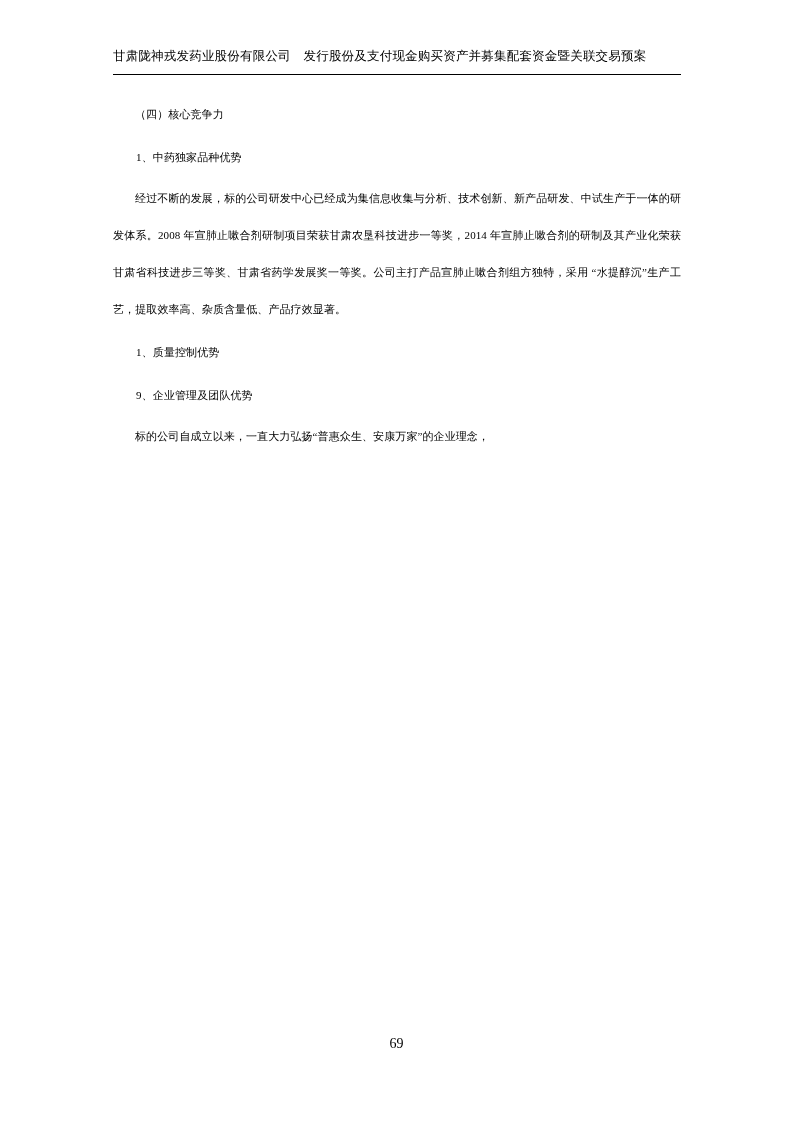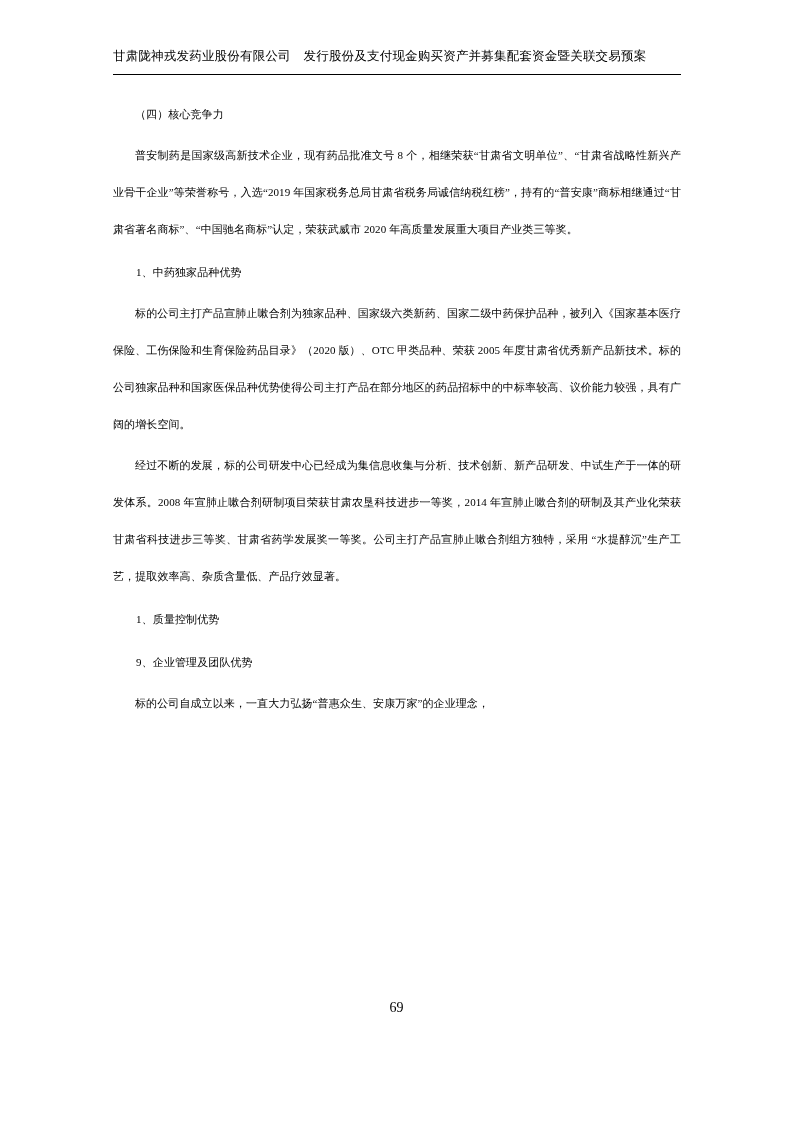--- a/index.html
+++ b/index.html
@@ -61,40 +61,38 @@
     margin-top: 6px;
     margin-bottom: 4px;
   }
   p.body-para {
     text-indent: 2em;
     margin-top: 4px;
     margin-bottom: 4px;
   }
   .footer {
     position: absolute;
-    top: 1000px;
+    top: 1036px;
     left: 0;
     width: 793px;
     text-align: center;
     font-size: 14px;
   }
 </style>
 </head>
 <body>
 
 <div class="page">
 
   <div class="header">甘肃陇神戎发药业股份有限公司　发行股份及支付现金购买资产并募集配套资金暨关联交易预案</div>
   <div class="header-rule"></div>
 
   <div class="content">
     <p class="h-sub">（四）核心竞争力</p>
-    <p class="body-para">普安制药是国家级高新技术企业，现有药品批准文号 8 个，相继荣获“甘肃省文明单位”、“甘肃省战略性新兴产业骨干企业”等荣誉称号，入选“2019 年国家税务总局甘肃省税务局诚信纳税红榜”，持有的“普安康”商标相继通过“甘肃省著名商标”、“中国驰名商标”认定，荣获武威市 2020 年高质量发展重大项目产业类三等奖。</p>
     <p class="h-num">1、中药独家品种优势</p>
-    <p class="body-para">标的公司主打产品宣肺止嗽合剂为独家品种、国家级六类新药、国家二级中药保护品种，被列入《国家基本医疗保险、工伤保险和生育保险药品目录》（2020 版）、OTC 甲类品种、荣获 2005 年度甘肃省优秀新产品新技术。标的公司独家品种和国家医保品种优势使得公司主打产品在部分地区的药品招标中的中标率较高、议价能力较强，具有广阔的增长空间。</p>
     <p class="body-para">经过不断的发展，标的公司研发中心已经成为集信息收集与分析、技术创新、新产品研发、中试生产于一体的研发体系。2008 年宣肺止嗽合剂研制项目荣获甘肃农垦科技进步一等奖，2014 年宣肺止嗽合剂的研制及其产业化荣获甘肃省科技进步三等奖、甘肃省药学发展奖一等奖。公司主打产品宣肺止嗽合剂组方独特，采用 “水提醇沉”生产工艺，提取效率高、杂质含量低、产品疗效显著。</p>
     <p class="h-num">1、质量控制优势</p>
     <p class="h-num">9、企业管理及团队优势</p>
     <p class="body-para">标的公司自成立以来，一直大力弘扬“普惠众生、安康万家”的企业理念，</p>
   </div>
 
   <div class="footer">69</div>
 
 </div>
 

